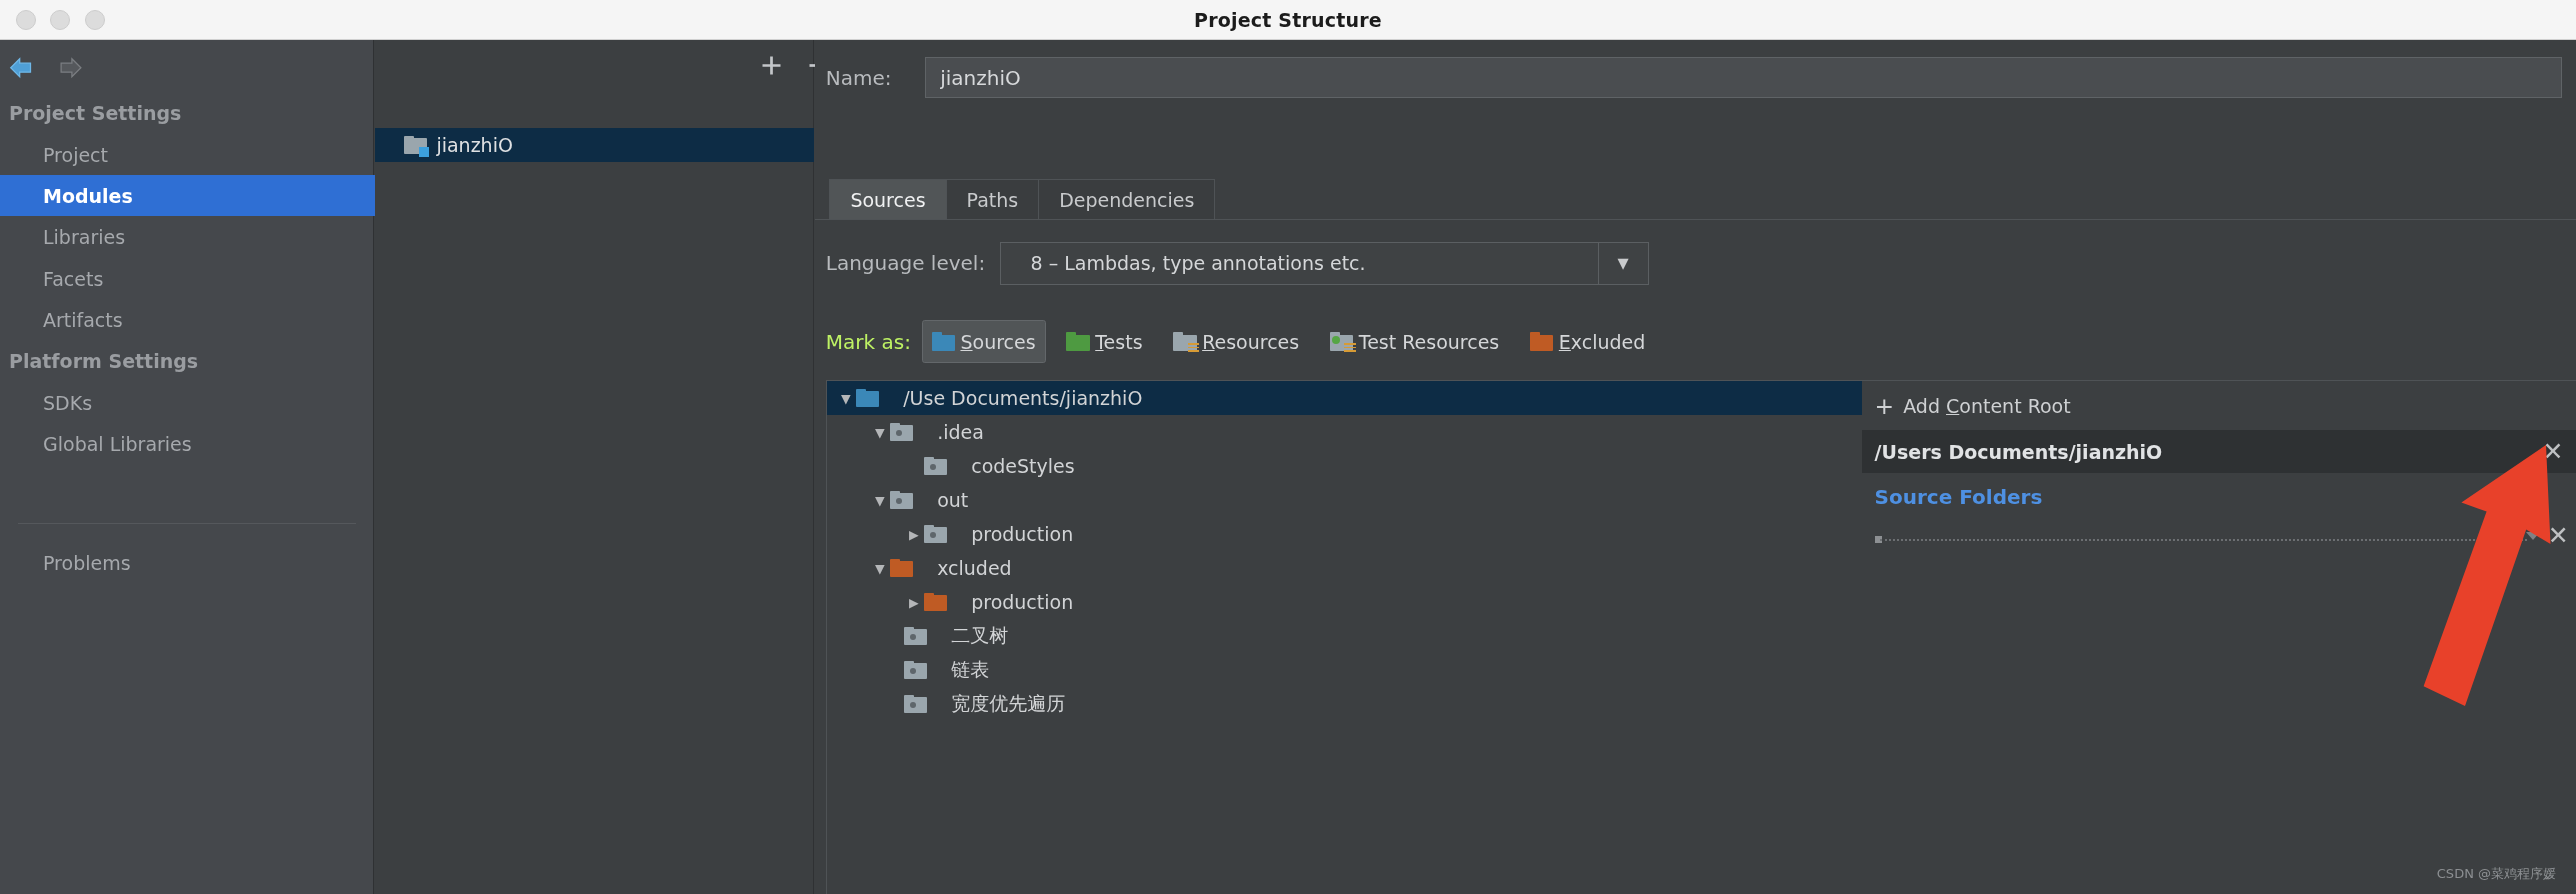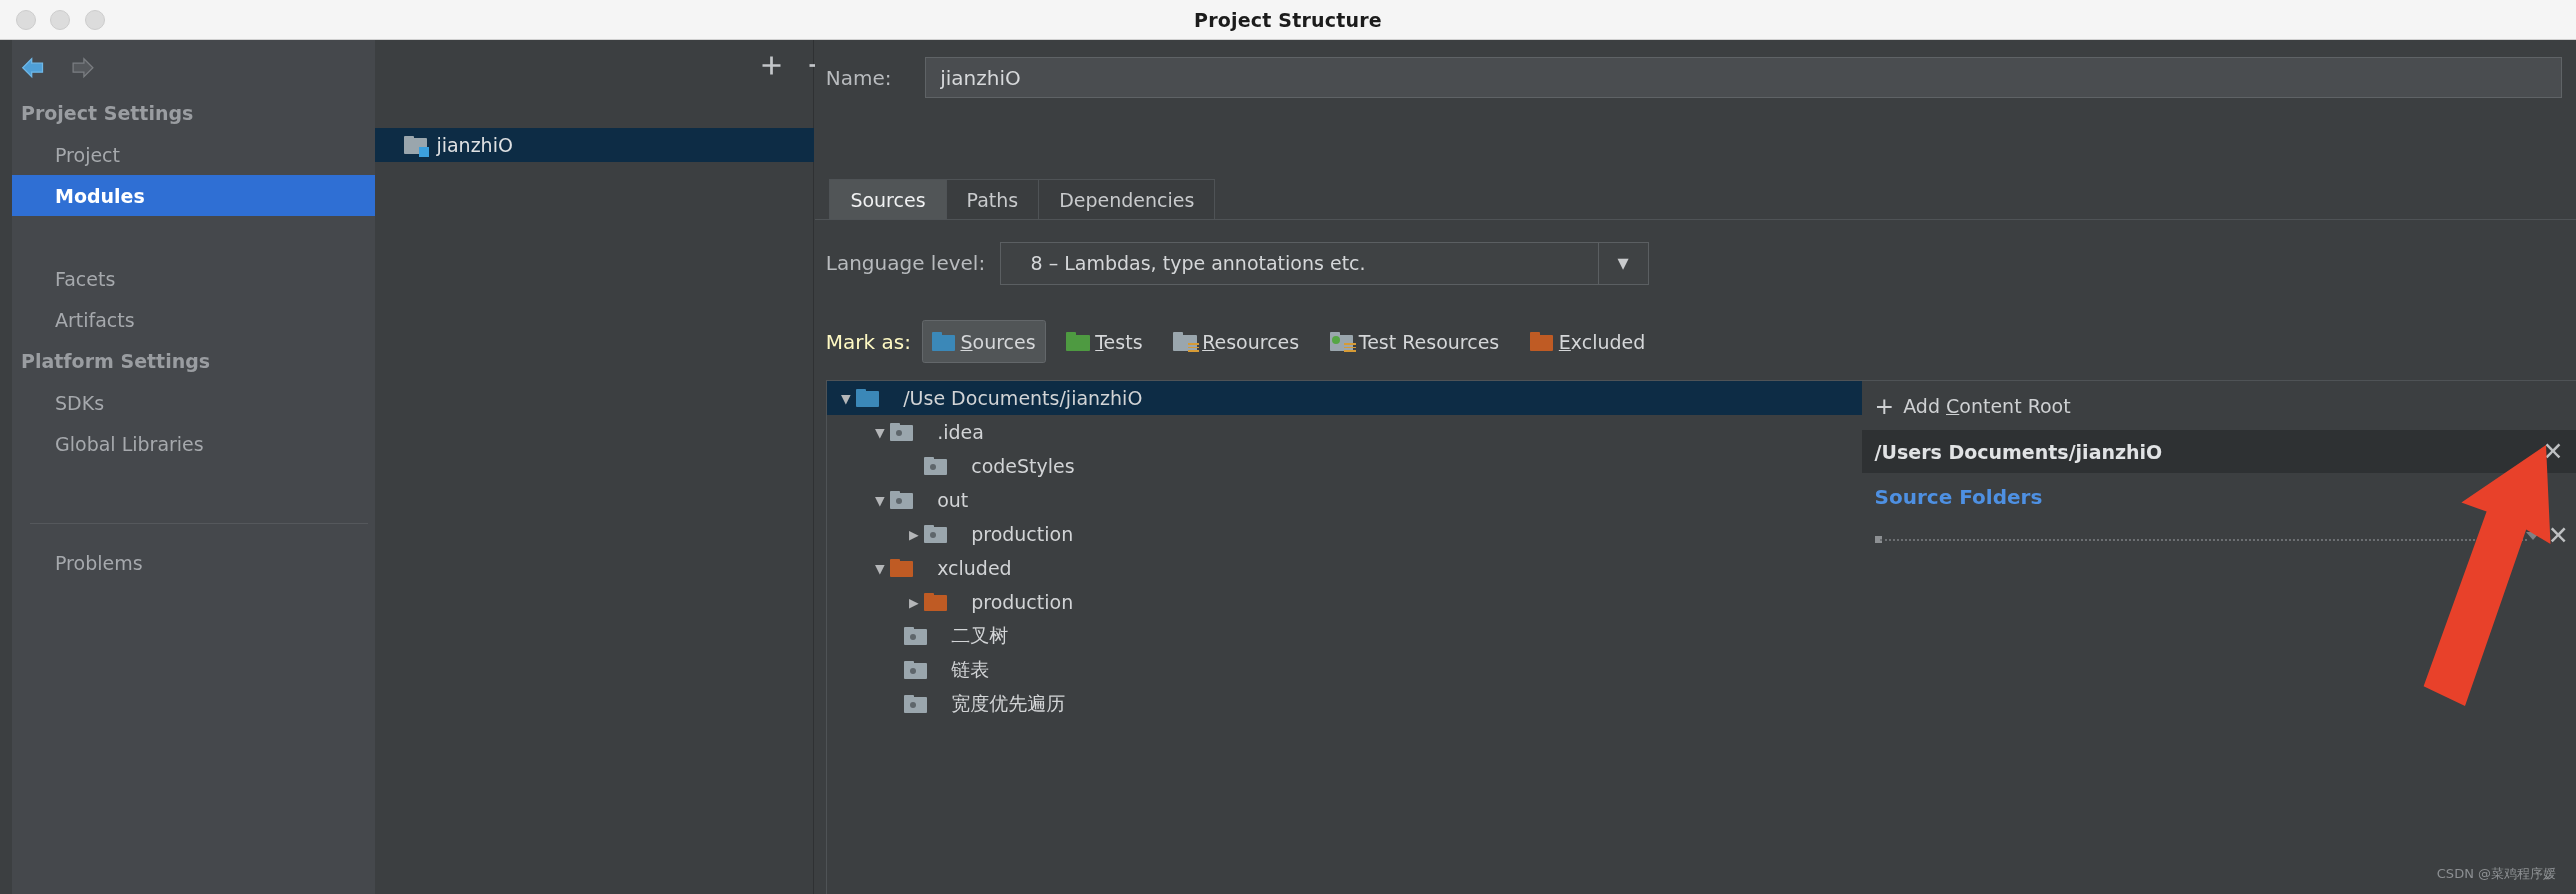--- a/index.html
+++ b/index.html
@@ -25,21 +25,21 @@
   }
 
   
   #body{
     position:absolute; left:0; top:40px; width:2576px; height:854px;
     background:#3c3f41;
   }
 
   
   #sidebar{
-    position:absolute; left:12px; top:0; width:374px; height:854px;
+    position:absolute; left:0; top:0; width:374px; height:854px;
     background:#45484c; border-right:0.9px solid #2f3133;
   }
   #navbar{ position:absolute; left:0; top:0; height:52px; width:100%; }
   .navarrow{ position:absolute; top:16px; width:38px; height:23.4px; }
   #nav-back{ left:7.2px; }
   #nav-fwd{ left:52px; }
 
   .side-group{
     position:absolute; left:0; width:374px; height:41px;
     display:flex; align-items:center;
@@ -123,21 +123,21 @@
     border-left:0.9px solid #5b5f62;
     display:flex; align-items:center; justify-content:center;
     color:#c9cbcd; font-size:14.4px;
   }
 
   
   #markas-row{
     position:absolute; left:0; top:270px; height:63px; width:100%;
     display:flex; align-items:center;
   }
-  #markas-label{ color:#fef9c3; font-size:20px; margin-left:10.8px; }
+  #markas-label{ color:#bef264; font-size:20px; margin-left:10.8px; }
   .mark-btn{
     display:flex; align-items:center; height:43px; padding:0 9px;
     margin-left:10.8px; color:#d5d7d9; font-size:19px; border:0.9px solid transparent;
   }
   .mark-btn.pressed{ background:#515557; border:0.9px solid #63676a; border-radius:2.7px; }
   .mark-btn .mlabel{ margin-left:5.4px; }
   .mark-btn .mlabel .u{ text-decoration:underline; }
 
   
   #tree{
@@ -237,20 +237,21 @@
       <div class="navarrow" id="nav-fwd">
         <svg width="38" height="23.4" viewBox="0 0 42 26">
           <path d="M22 3 L32 13 L22 23 L22 18 L10 18 L10 8 L22 8 Z" fill="#55585c" stroke="#7b7e82" stroke-width="1.4"></path>
         </svg>
       </div>
     </div>
 
     <div class="side-group" style="top:52px">Project Settings</div>
     <div class="side-item" style="top:94px">Project</div>
     <div class="side-item selected" style="top:135px">Modules</div>
+    <div class="side-item" style="top:176px">Libraries</div>
     <div class="side-item" style="top:218px">Facets</div>
     <div class="side-item" style="top:259px">Artifacts</div>
 
     <div class="side-group" style="top:300px">Platform Settings</div>
     <div class="side-item" style="top:342px">SDKs</div>
     <div class="side-item" style="top:383px">Global Libraries</div>
 
     <div id="side-divider"></div>
     <div class="side-item" style="top:502px">Problems</div>
   </div>

